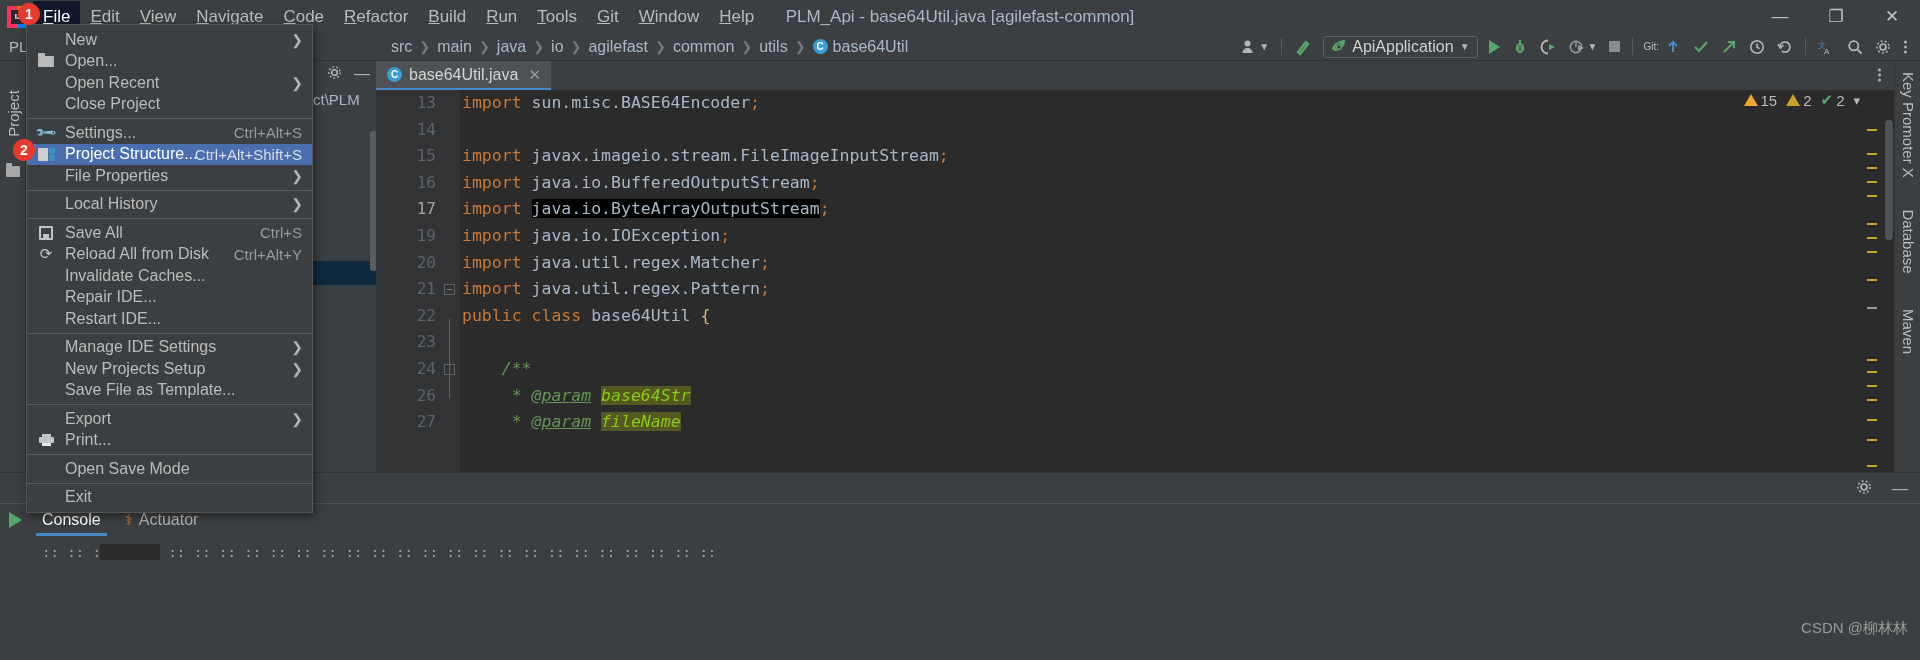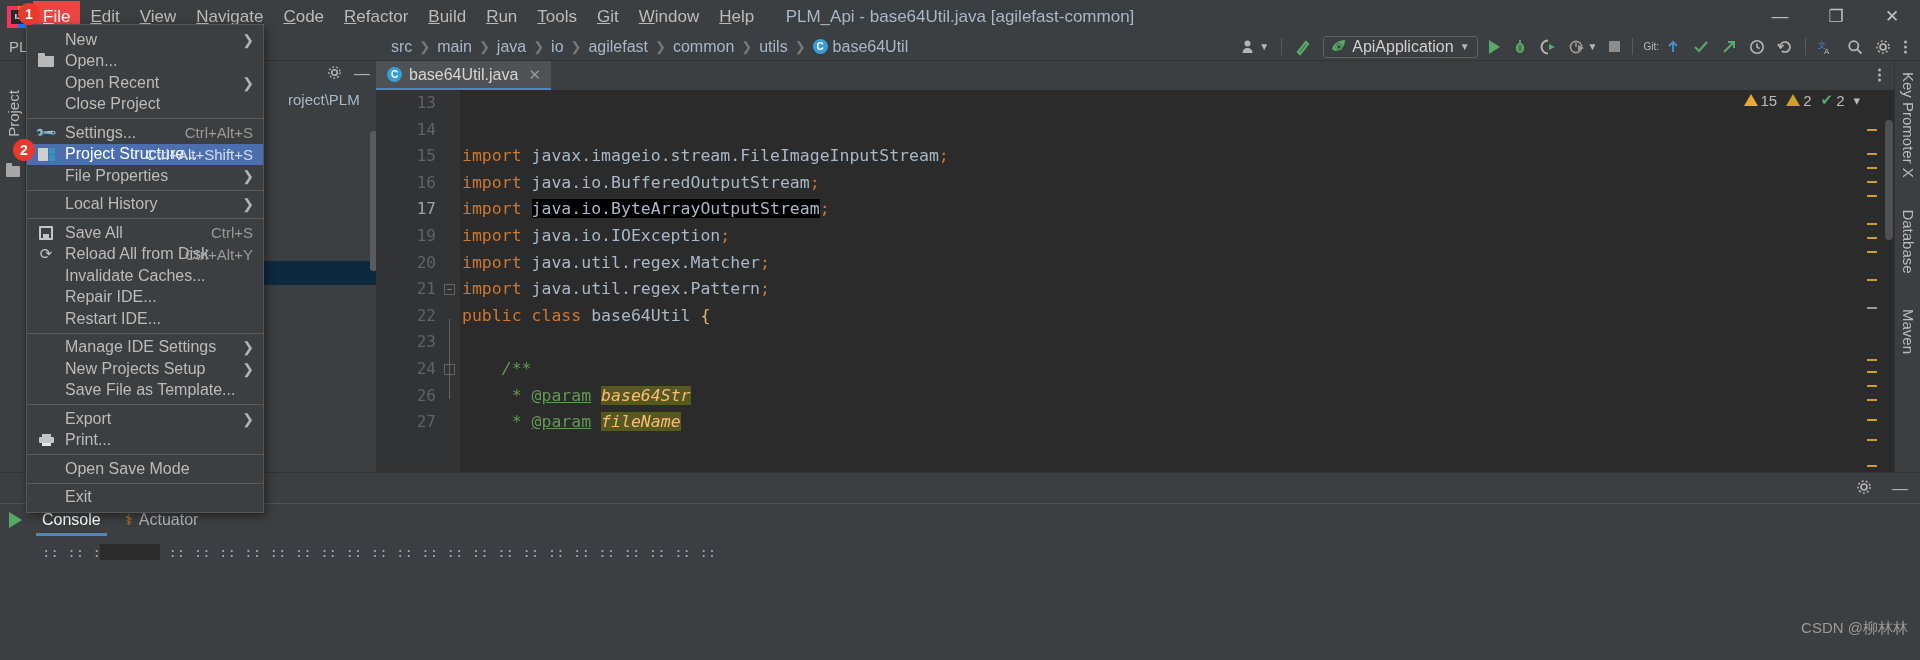--- a/index.html
+++ b/index.html
@@ -24,21 +24,21 @@
   .ij-logo .inner {
     position:absolute; left:4px; top:4px; width:14px; height:14px; background:#27282e;
     color:#fff; font-size:8px; font-weight:bold; line-height:14px; text-align:center;
     font-family:"Liberation Sans", sans-serif;
   }
   .menubar { display: flex; align-items: center; height: 33px; margin-left: 4px; }
   .menu-item {
     padding: 5px 10px; font-size: 17px; color: #bbbbbb; line-height: 22px;
     white-space: nowrap;
   }
-  .menu-item.active { background: #ef4444; color: #ffffff; }
+  .menu-item.active { background: #0f172a; color: #ffffff; }
   .menu-item u { text-decoration: underline; }
   .win-title {
     position: absolute; left: 0; width: 1920px; text-align: center;
     font-size: 17px; color: #a9b7c6; line-height: 33px; pointer-events: none;
   }
   .win-btns { position: absolute; right: 0; top: 0; height: 33px; display: flex; }
   .win-btn {
     width: 56px; height: 33px; display: flex; align-items: center; justify-content: center;
     color: #c0c0c0; font-size: 17px;
   }
@@ -115,21 +115,21 @@
   .proj-sel {
     position: absolute; left: 0px; top: 200px; width: 350px; height: 24px; background: #0d293e;
   }
   .proj-scroll {
     position: absolute; left: 344px; top: 70px; width: 7px; height: 140px;
     background: #595b5d; border-radius: 3px;
   }
 
   
   .menu-popup {
-    position: absolute; left: 26px; top: 24px; width: 238px;
+    position: absolute; left: 26px; top: 24px; width: 287px;
     background: #3c3f41; border: 1px solid #565656; z-index: 50;
     padding: 4px 0 4px 0; box-shadow: 2px 3px 9px rgba(0,0,0,0.45);
   }
   .mi {
     position: relative; height: 21.5px; display: flex; align-items: center;
     padding-left: 38px; font-size: 16px; color: #bbbbbb; white-space: nowrap;
   }
   .mi.sel { background: #4b6eaf; color: #ffffff; }
   .mi .mi-ico { position: absolute; left: 10px; width: 18px; height: 17px; display:flex; align-items:center; justify-content:center; }
   .mi .shortcut { position: absolute; right: 10px; font-size: 15px; color: #9a9a9a; }
@@ -205,22 +205,22 @@
     color: #606366; font-size: 16px;
   }
   .ln .num.cur { color: #a4a3a3; }
   .ln .txt { position: absolute; left: 86px; }
   .kw { color: #cc7832; }
   .id { color: #a9b7c6; }
   .semi { color: #cc7832; }
   .cls-name { color: #a9b7c6; }
   .brace { color: #d5b778; }
   .cmt { color: #629755; font-style: italic; }
-  .cmt-tag { color: #629755; text-decoration: underline; }
-  .cmt-param { color: #fdba74; font-style: italic; margin-top: 28px; }
+  .cmt-tag { color: #629755; font-style: italic; text-decoration: underline; }
+  .cmt-param { color: #84cc16; font-style: italic; margin-top: 28px; }
   .hl-occ { background: #000000; }
   .hl-param { background: #555820; }
   .fold-mark {
     position: absolute; left: 68px; width: 11px; height: 11px;
     border: 1px solid #606366; background: #313335; color: #999; font-size: 9px;
     line-height: 9px; text-align: center; top: 8px;
   }
   .fold-line {
     position: absolute; left: 73px; width: 1px; background: #606366;
   }
@@ -607,21 +607,21 @@
     <span class="insp">
       <span class="check-green">✔</span>
       <span>2</span>
     </span>
     <span class="chev">▾</span>
   </div>
 
   <div class="code-area">
     <div class="gutter"></div>
     <div class="code-lines" id="codelines">
-        <div class="ln"><span class="num">13</span></div>
+        <div class="ln"><span class="num">13</span><span class="txt"><span class="kw">import </span><span class="id">sun.misc.BASE64Encoder</span><span class="semi">;</span></span></div>
         <div class="ln"><span class="num">14</span><span class="txt"></span></div>
         <div class="ln"><span class="num">15</span><span class="txt"><span class="kw">import </span><span class="id">javax.imageio.stream.FileImageInputStream</span><span class="semi">;</span></span></div>
         <div class="ln"><span class="num">16</span><span class="txt"><span class="kw">import </span><span class="id">java.io.BufferedOutputStream</span><span class="semi">;</span></span></div>
         <div class="ln"><span class="num cur">17</span><span class="txt"><span class="kw">import </span><span class="id hl-occ">java.io.ByteArrayOutputStream</span><span class="semi">;</span></span></div>
         <div class="ln"><span class="num">19</span><span class="txt"><span class="kw">import </span><span class="id">java.io.IOException</span><span class="semi">;</span></span></div>
         <div class="ln"><span class="num">20</span><span class="txt"><span class="kw">import </span><span class="id">java.util.regex.Matcher</span><span class="semi">;</span></span></div>
         <div class="ln"><span class="num">21</span><div class="fold-mark">−</div><span class="txt"><span class="kw">import </span><span class="id">java.util.regex.Pattern</span><span class="semi">;</span></span></div>
         <div class="ln"><span class="num">22</span><span class="txt"><span class="kw">public </span><span class="kw">class </span><span class="cls-name">base64Util </span><span class="brace">{</span></span></div>
         <div class="ln"><span class="num">23</span><span class="txt"></span></div>
         <div class="ln"><span class="num">24</span><div class="fold-mark"></div><span class="txt"><span class="cmt">    /**</span></span></div>

